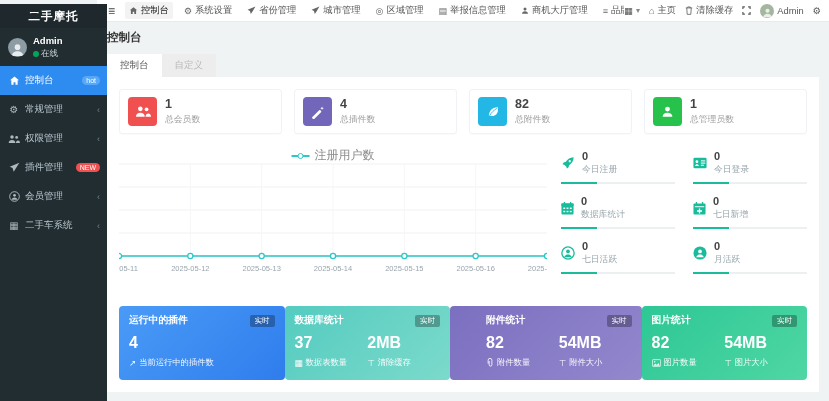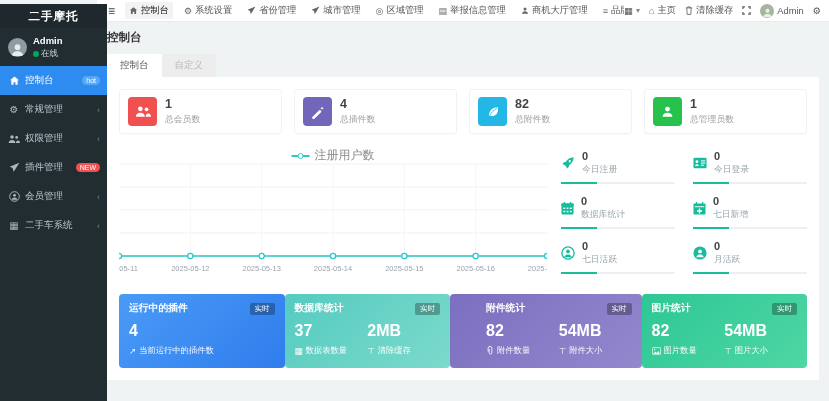--- a/index.html
+++ b/index.html
@@ -63,21 +63,21 @@
   .legend-marker::after { content:''; position:absolute; left:6px; top:-2px; width:4px; height:4px; border:1.2px solid #2ec7c9; border-radius:50%; background:#fff; }
   .quick-stats { width:246px; flex-shrink:0; display:grid; grid-template-columns:1fr 1fr; column-gap:18px; row-gap:7px; padding-top:4px; }
   .qs-cell { }
   .qs-top { display:flex; align-items:center; gap:7px; }
   .qs-icon { color:#18bc9c; display:flex; }
   .qs-value { font-size:11px; font-weight:bold; color:#444; }
   .qs-label { font-size:8.8px; color:#98a6ad; margin-top:2px; }
   .qs-underline { margin-top:6px; height:2px; width:100%; background:linear-gradient(to right,#1abc9c 0 32%,#edf0f1 32%); }
 
   
-  .cards-row { display:flex; margin-top:16px; }
+  .cards-row { display:flex; margin-top:28px; }
   .s-card { flex:1; border-radius:4px; padding:8px 10px; color:#fff; height:74px; cursor:pointer; }
   .sc-head { display:flex; justify-content:space-between; align-items:center; }
   .sc-title { font-size:9.8px; font-weight:bold; }
   .sc-badge { font-size:7.5px; background:rgba(0,0,0,.28); padding:1px 5px; border-radius:2px; }
   .sc-cols { display:flex; margin-top:7px; }
   .sc-col { width:50%; }
   .sc-value { font-size:16px; font-weight:bold; }
   .sc-foot { font-size:8.3px; margin-top:5px; display:flex; align-items:center; gap:3px; opacity:.95; }
   .sc-foot .glyph { font-size:8.5px; }
 </style>

